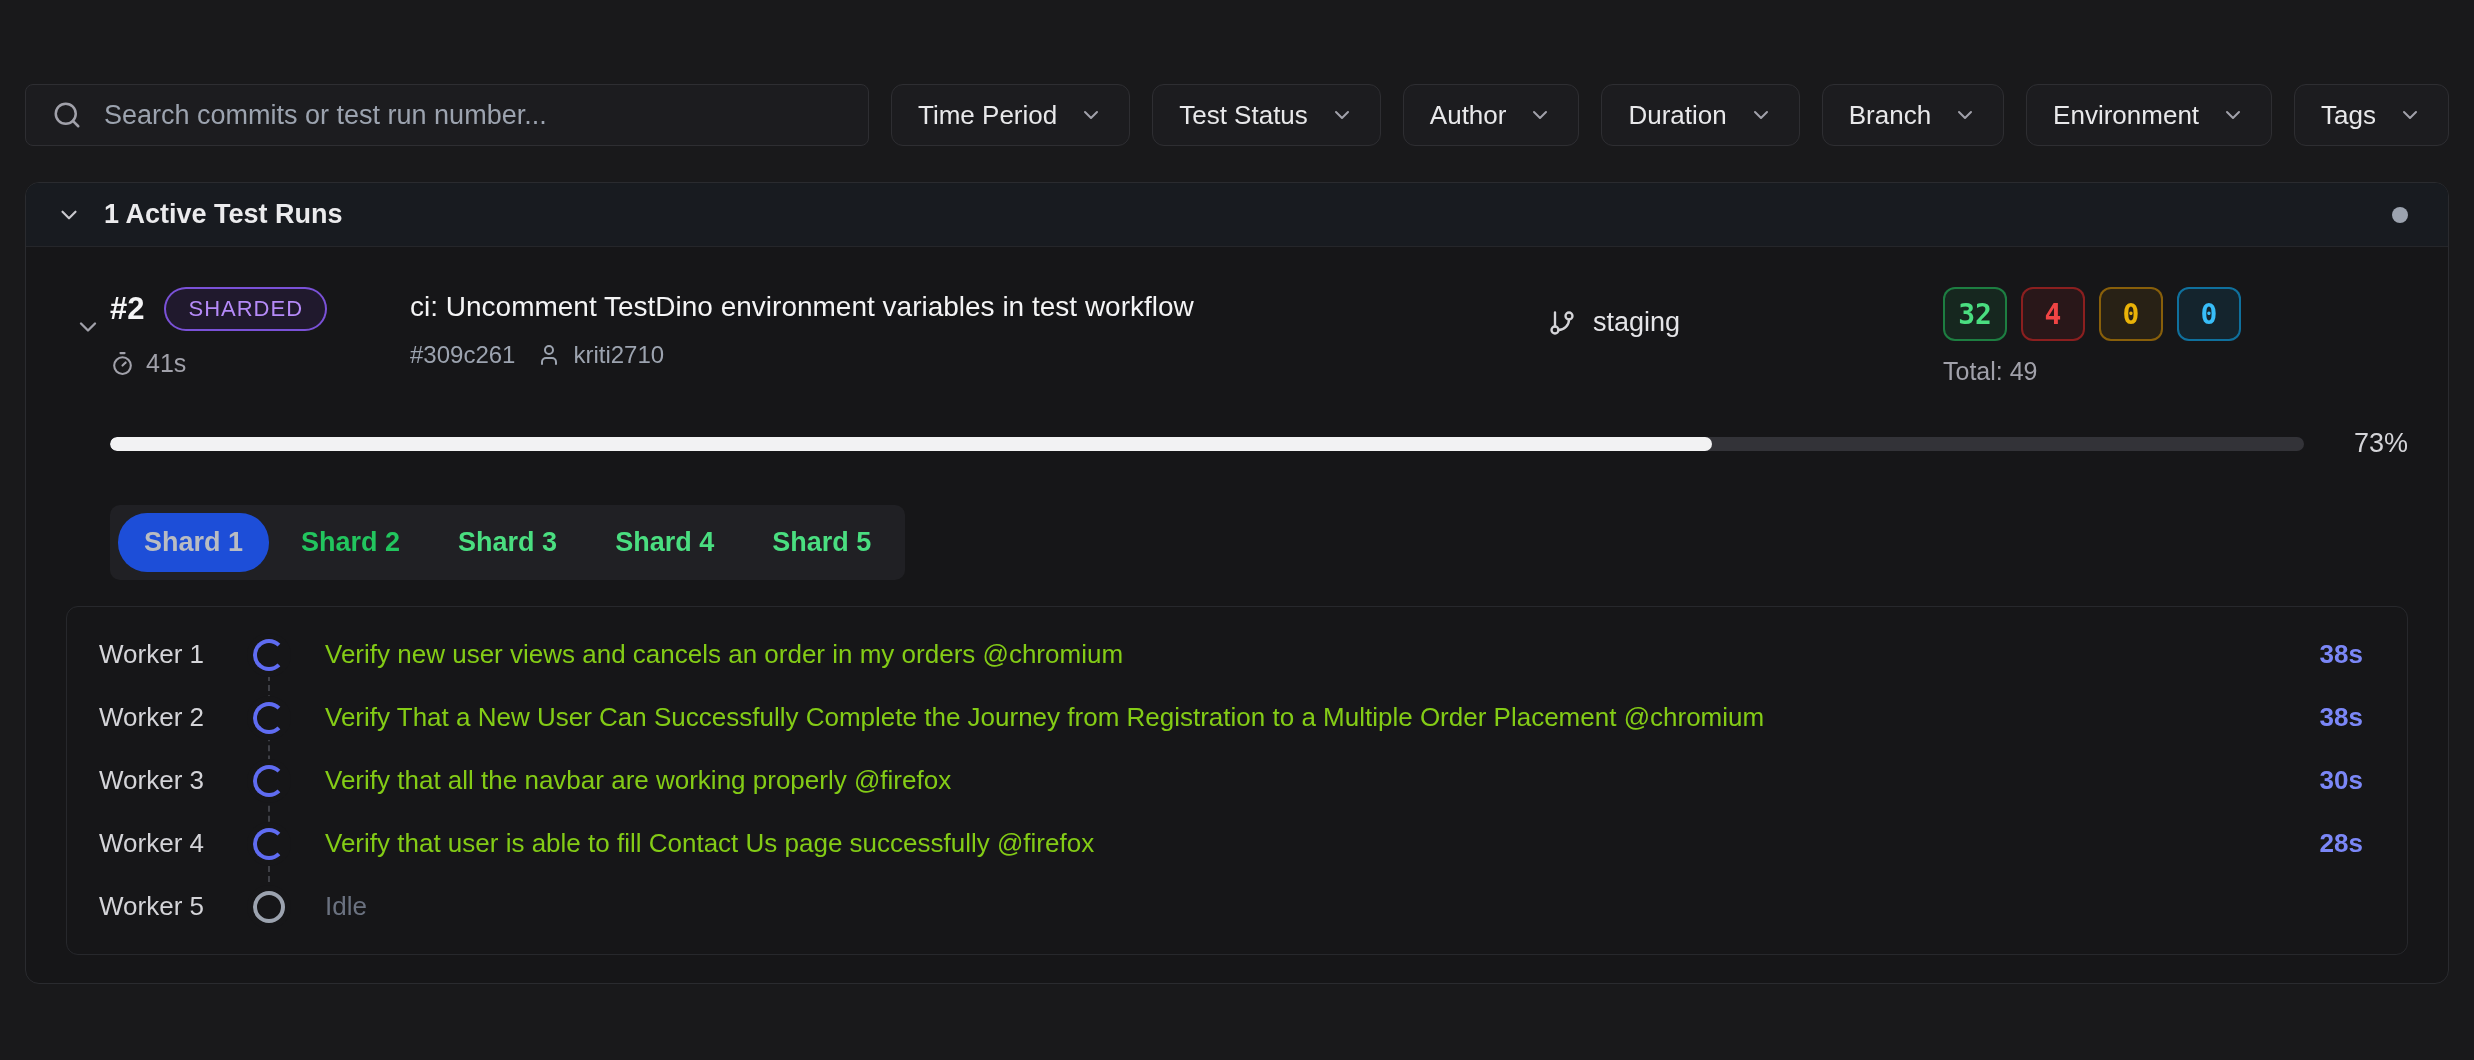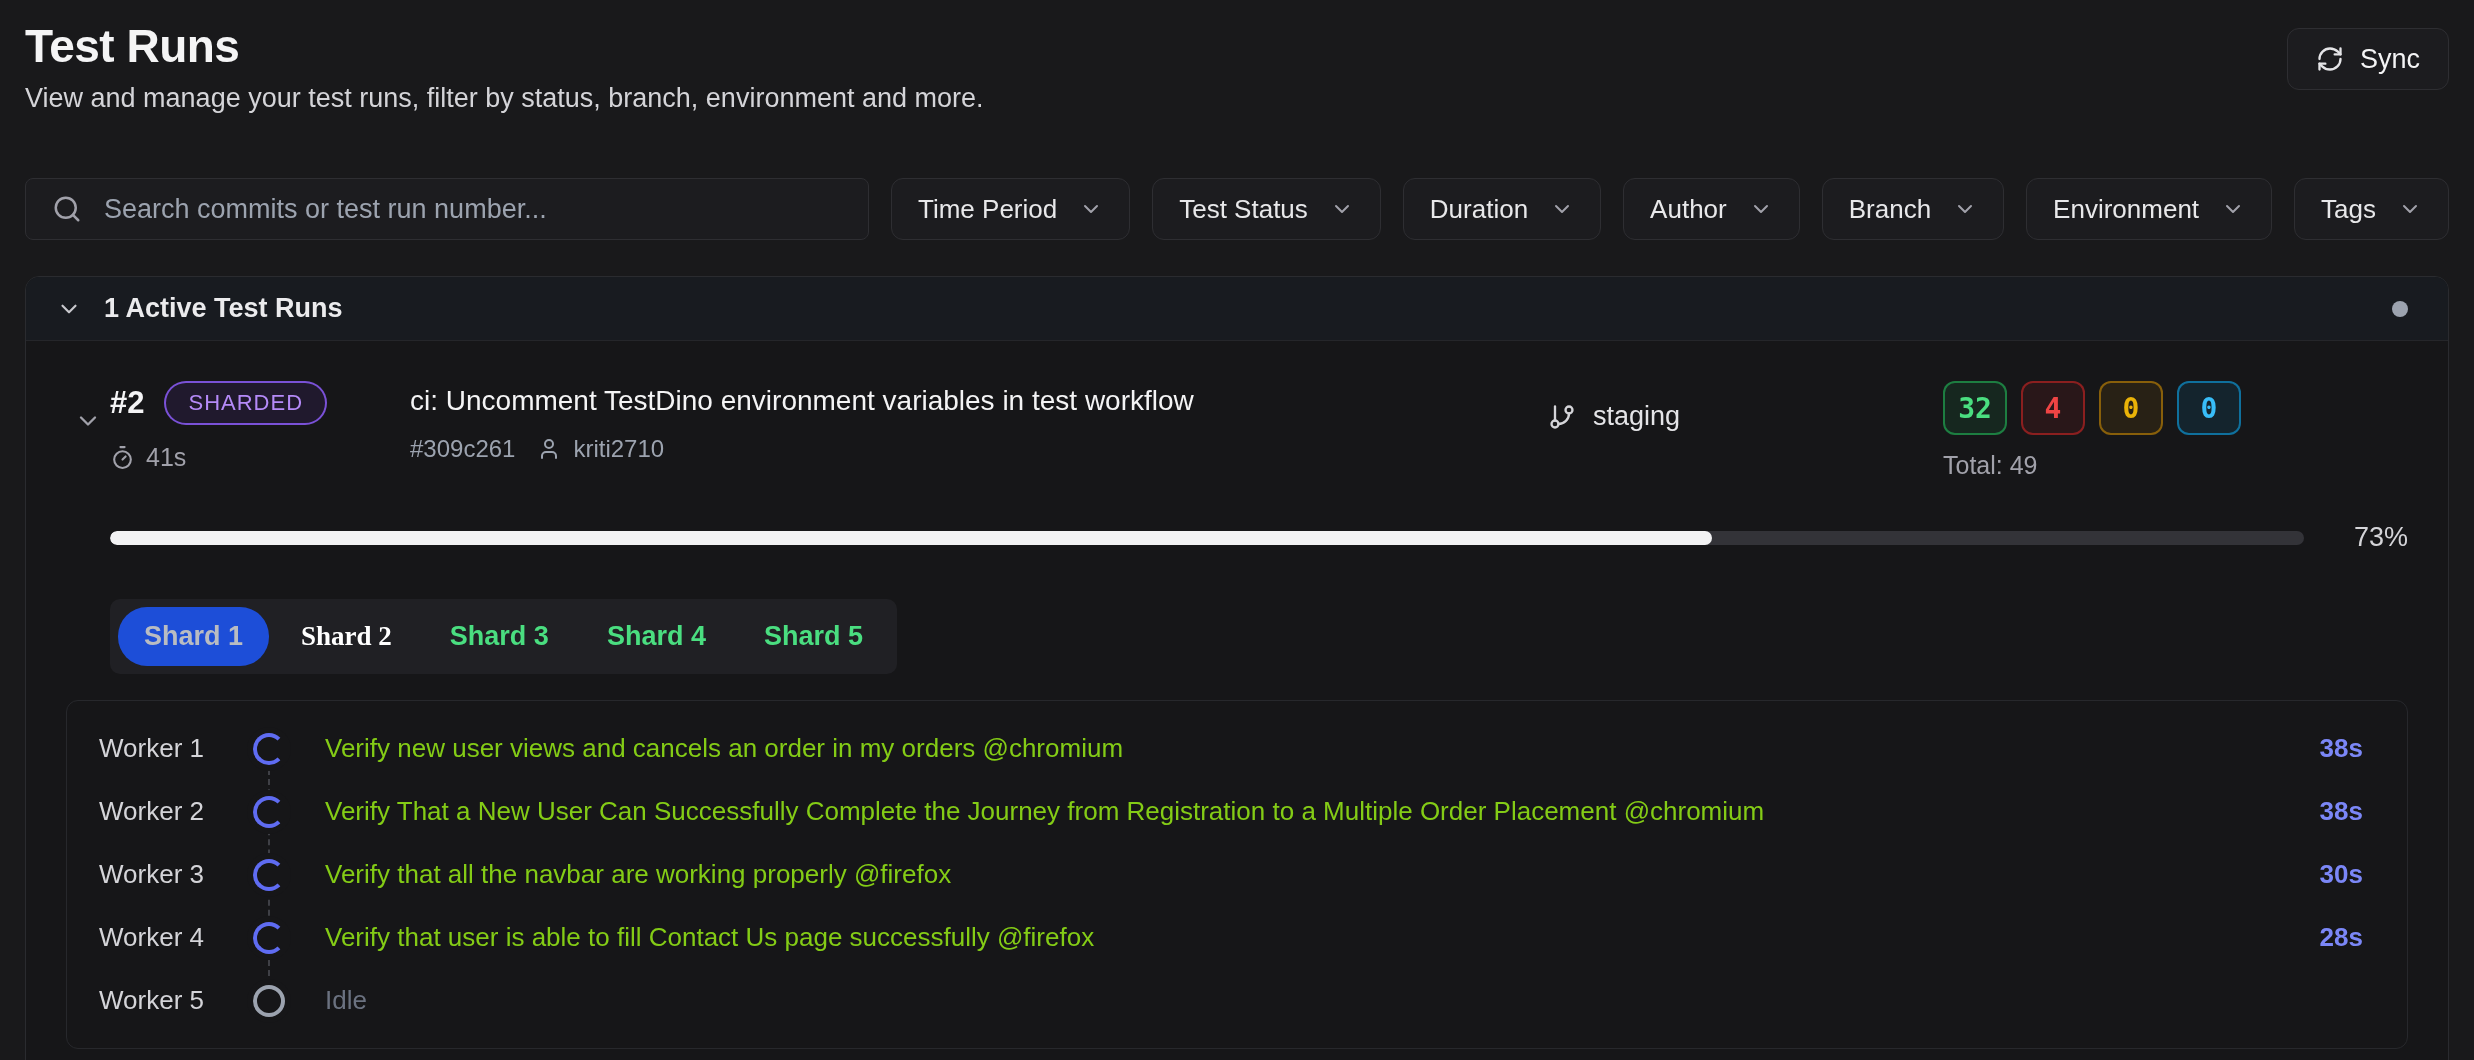--- a/index.html
+++ b/index.html
@@ -98,21 +98,21 @@
   
   .shard-tabs {
     display: inline-flex; align-items: center; gap: 6px; margin: 46px 0 0 44px;
     background: #202024; border-radius: 10px; padding: 8px;
   }
   .shard-tab {
     font-size: 27px; font-weight: 600; padding: 14px 26px; border-radius: 8px;
     background: none; border: none; cursor: pointer; font-family: inherit;
   }
   .shard-tab.active { background: #1d4ed8; color: #b9bcc2; border-radius: 29px; }
-  .shard-tab.running { color: #ffffff; font-family: Liberation Serif, serif; }
+  .shard-tab.running { color: #22c55e; }
   .shard-tab.passed { color: #4ade80; }
 
   
   .worker-panel {
     position: relative; margin: 26px 0 0 0;
     border: 1px solid #27282c; border-radius: 12px; padding: 16px 0;
   }
   .worker-connector {
     position: absolute; left: 201px; top: 58px; bottom: 62px; width: 0;
     border-left: 2px dashed #3f4046; z-index: 0;
@@ -134,35 +134,20 @@
   @keyframes spin { to { transform: rotate(360deg); } }
   .worker-test { flex: 1; font-size: 26px; color: #84cc16; padding-right: 20px; }
   .worker-test.idle { color: #6b7280; }
   .worker-time { flex: none; font-size: 26px; font-weight: 600; color: #7b87f7; }
 </style>
 </head>
 <body>
 
 <div class="page">
 
-  <div class="header-row">
-    <div>
-      <div class="page-title">Test Runs</div>
-      <div class="page-subtitle">View and manage your test runs, filter by status, branch, environment and more.</div>
-    </div>
-    <button class="sync-btn">
-      <svg width="28" height="28" viewBox="0 0 24 24" fill="none" stroke="currentColor" stroke-width="2" stroke-linecap="round" stroke-linejoin="round">
-          <path d="M3 12a9 9 0 0 1 9-9 9.75 9.75 0 0 1 6.74 2.74L21 8"></path>
-          <path d="M21 3v5h-5"></path>
-          <path d="M21 12a9 9 0 0 1-9 9 9.75 9.75 0 0 1-6.74-2.74L3 16"></path>
-          <path d="M8 16H3v5"></path>
-        </svg>
-      <span>Sync</span>
-    </button>
-  </div>
 
   <div class="toolbar">
     <div class="search-box">
       <svg width="30" height="30" viewBox="0 0 24 24" fill="none" stroke="currentColor" stroke-width="2" stroke-linecap="round" stroke-linejoin="round">
           <circle cx="11" cy="11" r="8"></circle>
           <path d="m21 21-4.3-4.3"></path>
         </svg>
       <input type="text" placeholder="Search commits or test run number..." style="">
     </div>
     <button class="filter-btn">
@@ -171,27 +156,27 @@
           <path d="m6 9 6 6 6-6"></path>
         </svg>
     </button>
     <button class="filter-btn">
       <span>Test Status</span>
       <svg width="24" height="24" viewBox="0 0 24 24" fill="none" stroke="currentColor" stroke-width="2" stroke-linecap="round" stroke-linejoin="round">
           <path d="m6 9 6 6 6-6"></path>
         </svg>
     </button>
     <button class="filter-btn">
+      <span>Author</span>
+      <svg width="24" height="24" viewBox="0 0 24 24" fill="none" stroke="currentColor" stroke-width="2" stroke-linecap="round" stroke-linejoin="round">
+          <path d="m6 9 6 6 6-6"></path>
+        </svg>
+    </button>
+    <button class="filter-btn">
       <span>Duration</span>
-      <svg width="24" height="24" viewBox="0 0 24 24" fill="none" stroke="currentColor" stroke-width="2" stroke-linecap="round" stroke-linejoin="round">
-          <path d="m6 9 6 6 6-6"></path>
-        </svg>
-    </button>
-    <button class="filter-btn">
-      <span>Author</span>
       <svg width="24" height="24" viewBox="0 0 24 24" fill="none" stroke="currentColor" stroke-width="2" stroke-linecap="round" stroke-linejoin="round">
           <path d="m6 9 6 6 6-6"></path>
         </svg>
     </button>
     <button class="filter-btn">
       <span>Branch</span>
       <svg width="24" height="24" viewBox="0 0 24 24" fill="none" stroke="currentColor" stroke-width="2" stroke-linecap="round" stroke-linejoin="round">
           <path d="m6 9 6 6 6-6"></path>
         </svg>
     </button>

